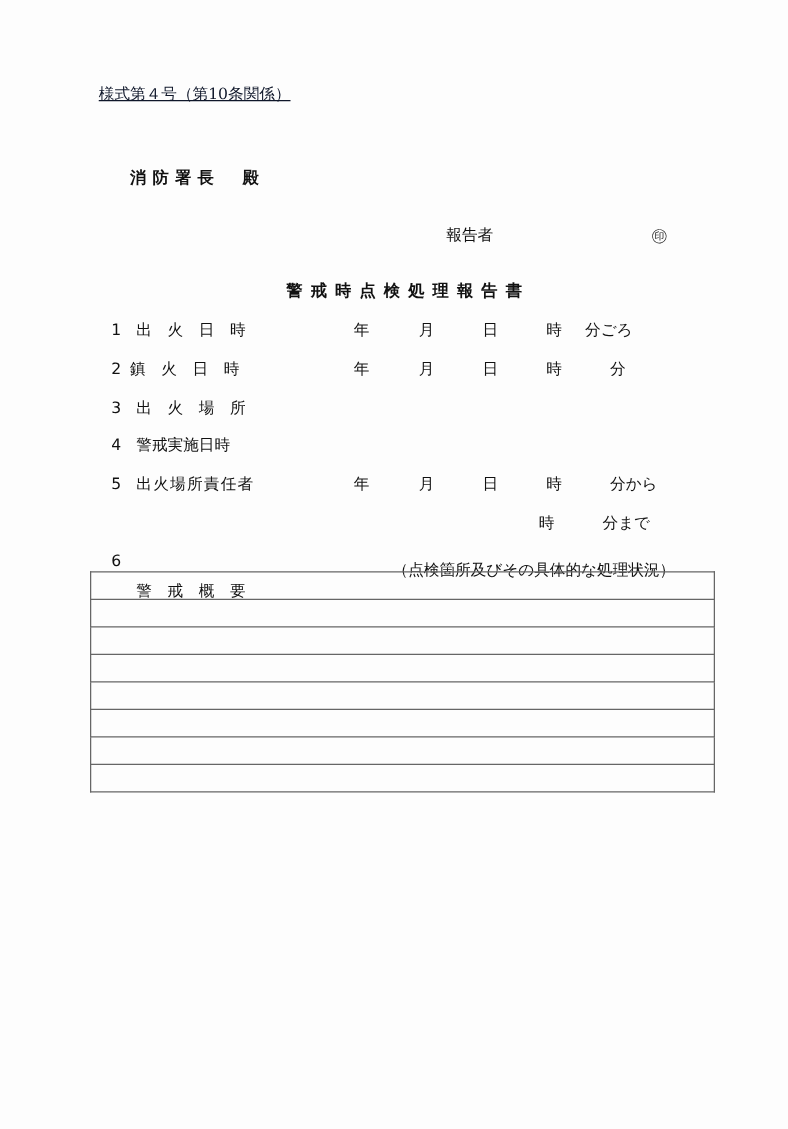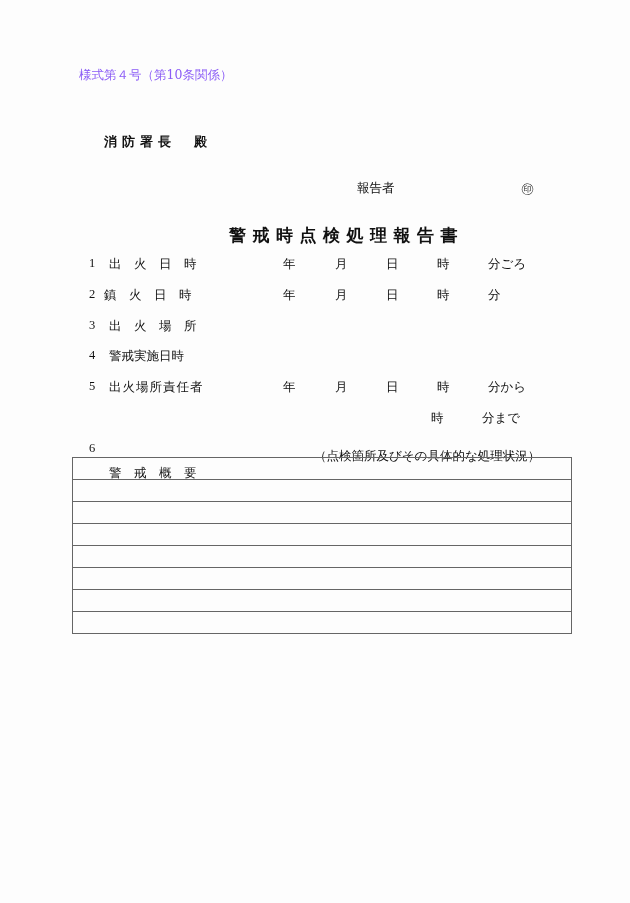--- a/index.html
+++ b/index.html
@@ -1,23 +1,23 @@
 <!DOCTYPE html>
 <html><head>
 <meta charset="utf-8">
 <style>
   html, body { margin:0; padding:0; }
   body { width:630px; height:903px; background:#fdfdfd; position:relative; overflow:hidden;
          font-family:"DejaVu Sans", sans-serif; color:#111; }
-  .abs { position:absolute; white-space:nowrap;font-family:Liberation Serif, serif; }
-  .form-no { left:79px; top:67px; font-family:"DejaVu Serif", serif; font-size:12.5px; color:#8b5cf6; }
+  .abs { position:absolute; white-space:nowrap; }
+  .form-no { left:79px; top:67px; font-family:"DejaVu Serif", serif; font-size:12.5px; color:#0f172a;text-decoration:underline; }
   .addressee { left:104px; top:133px; font-size:13px; font-weight:bold; letter-spacing:5px; }
   .reporter { left:341px; top:180px; font-size:12.5px;margin-left:16px; }
   .seal { left:521px; top:180px; font-size:13px; }
-  .title { left:229px; top:224px; font-size:17px; font-weight:bold; letter-spacing:6.5px; }
+  .title { left:229px; top:224px; font-size:13px; font-weight:bold; letter-spacing:6.5px; }
   .lbl { font-size:12.5px; }
   .num { left:89px; font-size:12.5px; }
   .t { font-size:12.5px; }
   table.notes { position:absolute; left:72px; top:457px; width:500px; border-collapse:collapse; }
   table.notes td { border:1px solid #666; height:21px; padding:0; }
 </style>
 </head>
 <body>
 
 <div class="abs form-no">様式第４号（第10条関係）</div>
@@ -26,21 +26,21 @@
 <div class="abs seal">㊞</div>
 <div class="abs title">警戒時点検処理報告書</div>
 
 <div>
   <span class="abs num" style="top:256px">1</span>
   <span class="abs lbl" style="left:109px;top:256px">出　火　日　時</span>
   <span class="abs t" style="left:283px;top:256px">年</span>
   <span class="abs t" style="left:335px;top:256px">月</span>
   <span class="abs t" style="left:386px;top:256px">日</span>
   <span class="abs t" style="left:437px;top:256px">時</span>
-  <span class="abs t" style="left:488px;top:256px">分ごろ</span>
+  <span class="abs t" style="left:468px;top:256px">分ごろ</span>
 </div>
 
 <div>
   <span class="abs num" style="top:287px">2</span>
   <span class="abs lbl" style="left:104px;top:287px">鎮　火　日　時</span>
   <span class="abs t" style="left:283px;top:287px">年</span>
   <span class="abs t" style="left:335px;top:287px">月</span>
   <span class="abs t" style="left:386px;top:287px">日</span>
   <span class="abs t" style="left:437px;top:287px">時</span>
   <span class="abs t" style="left:488px;top:287px">分</span>

